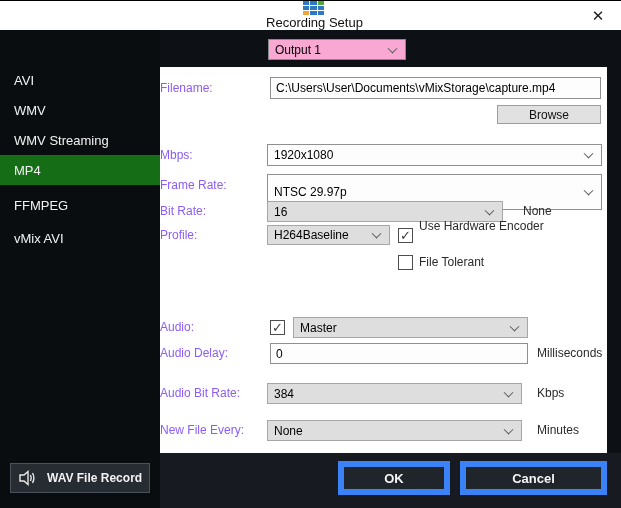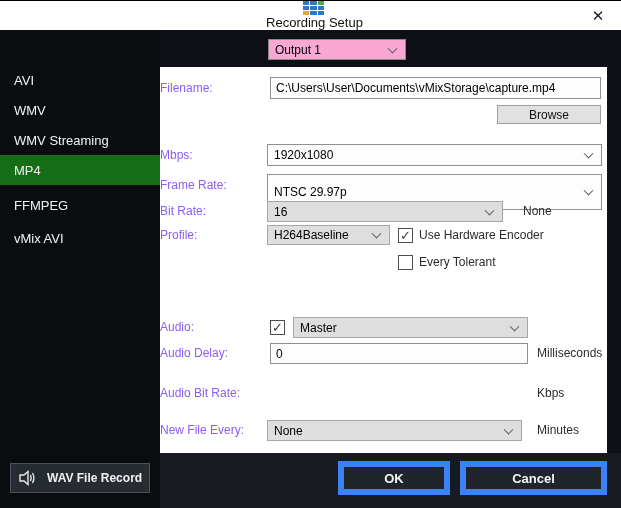--- a/index.html
+++ b/index.html
@@ -167,37 +167,41 @@
     <span class="chev"></span>
   </div>
   <div class="unit-label" style="left:363px; top:134px; line-height:21px;">None</div>
 
   <div class="flabel" style="top:158px; line-height:20px;">Profile:</div>
   <div class="combo gray" style="left:107px; top:158px; width:123px; height:20px;">
     <span>H264Baseline</span>
     <span class="chev"></span>
   </div>
   <div class="checkbox" style="left:238px; top:161px;">✓</div>
-  <div class="cb-label" style="left:259px; top:161px; line-height:15px;">Use Hardware Encoder</div>
+  <div class="cb-label" style="left:259px; top:152px; line-height:15px;">Use Hardware Encoder</div>
 
   <div class="checkbox" style="left:238px; top:188px;"></div>
-  <div class="cb-label" style="left:259px; top:188px; line-height:15px;">Every Tolerant</div>
+  <div class="cb-label" style="left:259px; top:188px; line-height:15px;">File Tolerant</div>
 
   <div class="flabel" style="top:250px; line-height:21px;">Audio:</div>
   <div class="checkbox" style="left:110px; top:253px;">✓</div>
   <div class="combo gray" style="left:133px; top:250px; width:235px; height:21px;">
     <span>Master</span>
     <span class="chev"></span>
   </div>
 
   <div class="flabel" style="top:276px; line-height:21px;">Audio Delay:</div>
   <input class="txt-input" style="left: 110px; top: 276px; width: 258px; height: 21px;" value="0">
   <div class="unit-label" style="left:377px; top:276px; line-height:21px;">Milliseconds</div>
 
   <div class="flabel" style="top:316px; line-height:21px;">Audio Bit Rate:</div>
+  <div class="combo gray" style="left:107px; top:316px; width:255px; height:21px;">
+    <span>384</span>
+    <span class="chev"></span>
+  </div>
   <div class="unit-label" style="left:377px; top:316px; line-height:21px;">Kbps</div>
 
   <div class="flabel" style="top:353px; line-height:21px;">New File Every:</div>
   <div class="combo gray" style="left:107px; top:353px; width:255px; height:21px;">
     <span>None</span>
     <span class="chev"></span>
   </div>
   <div class="unit-label" style="left:377px; top:353px; line-height:21px;">Minutes</div>
 </div>
 

